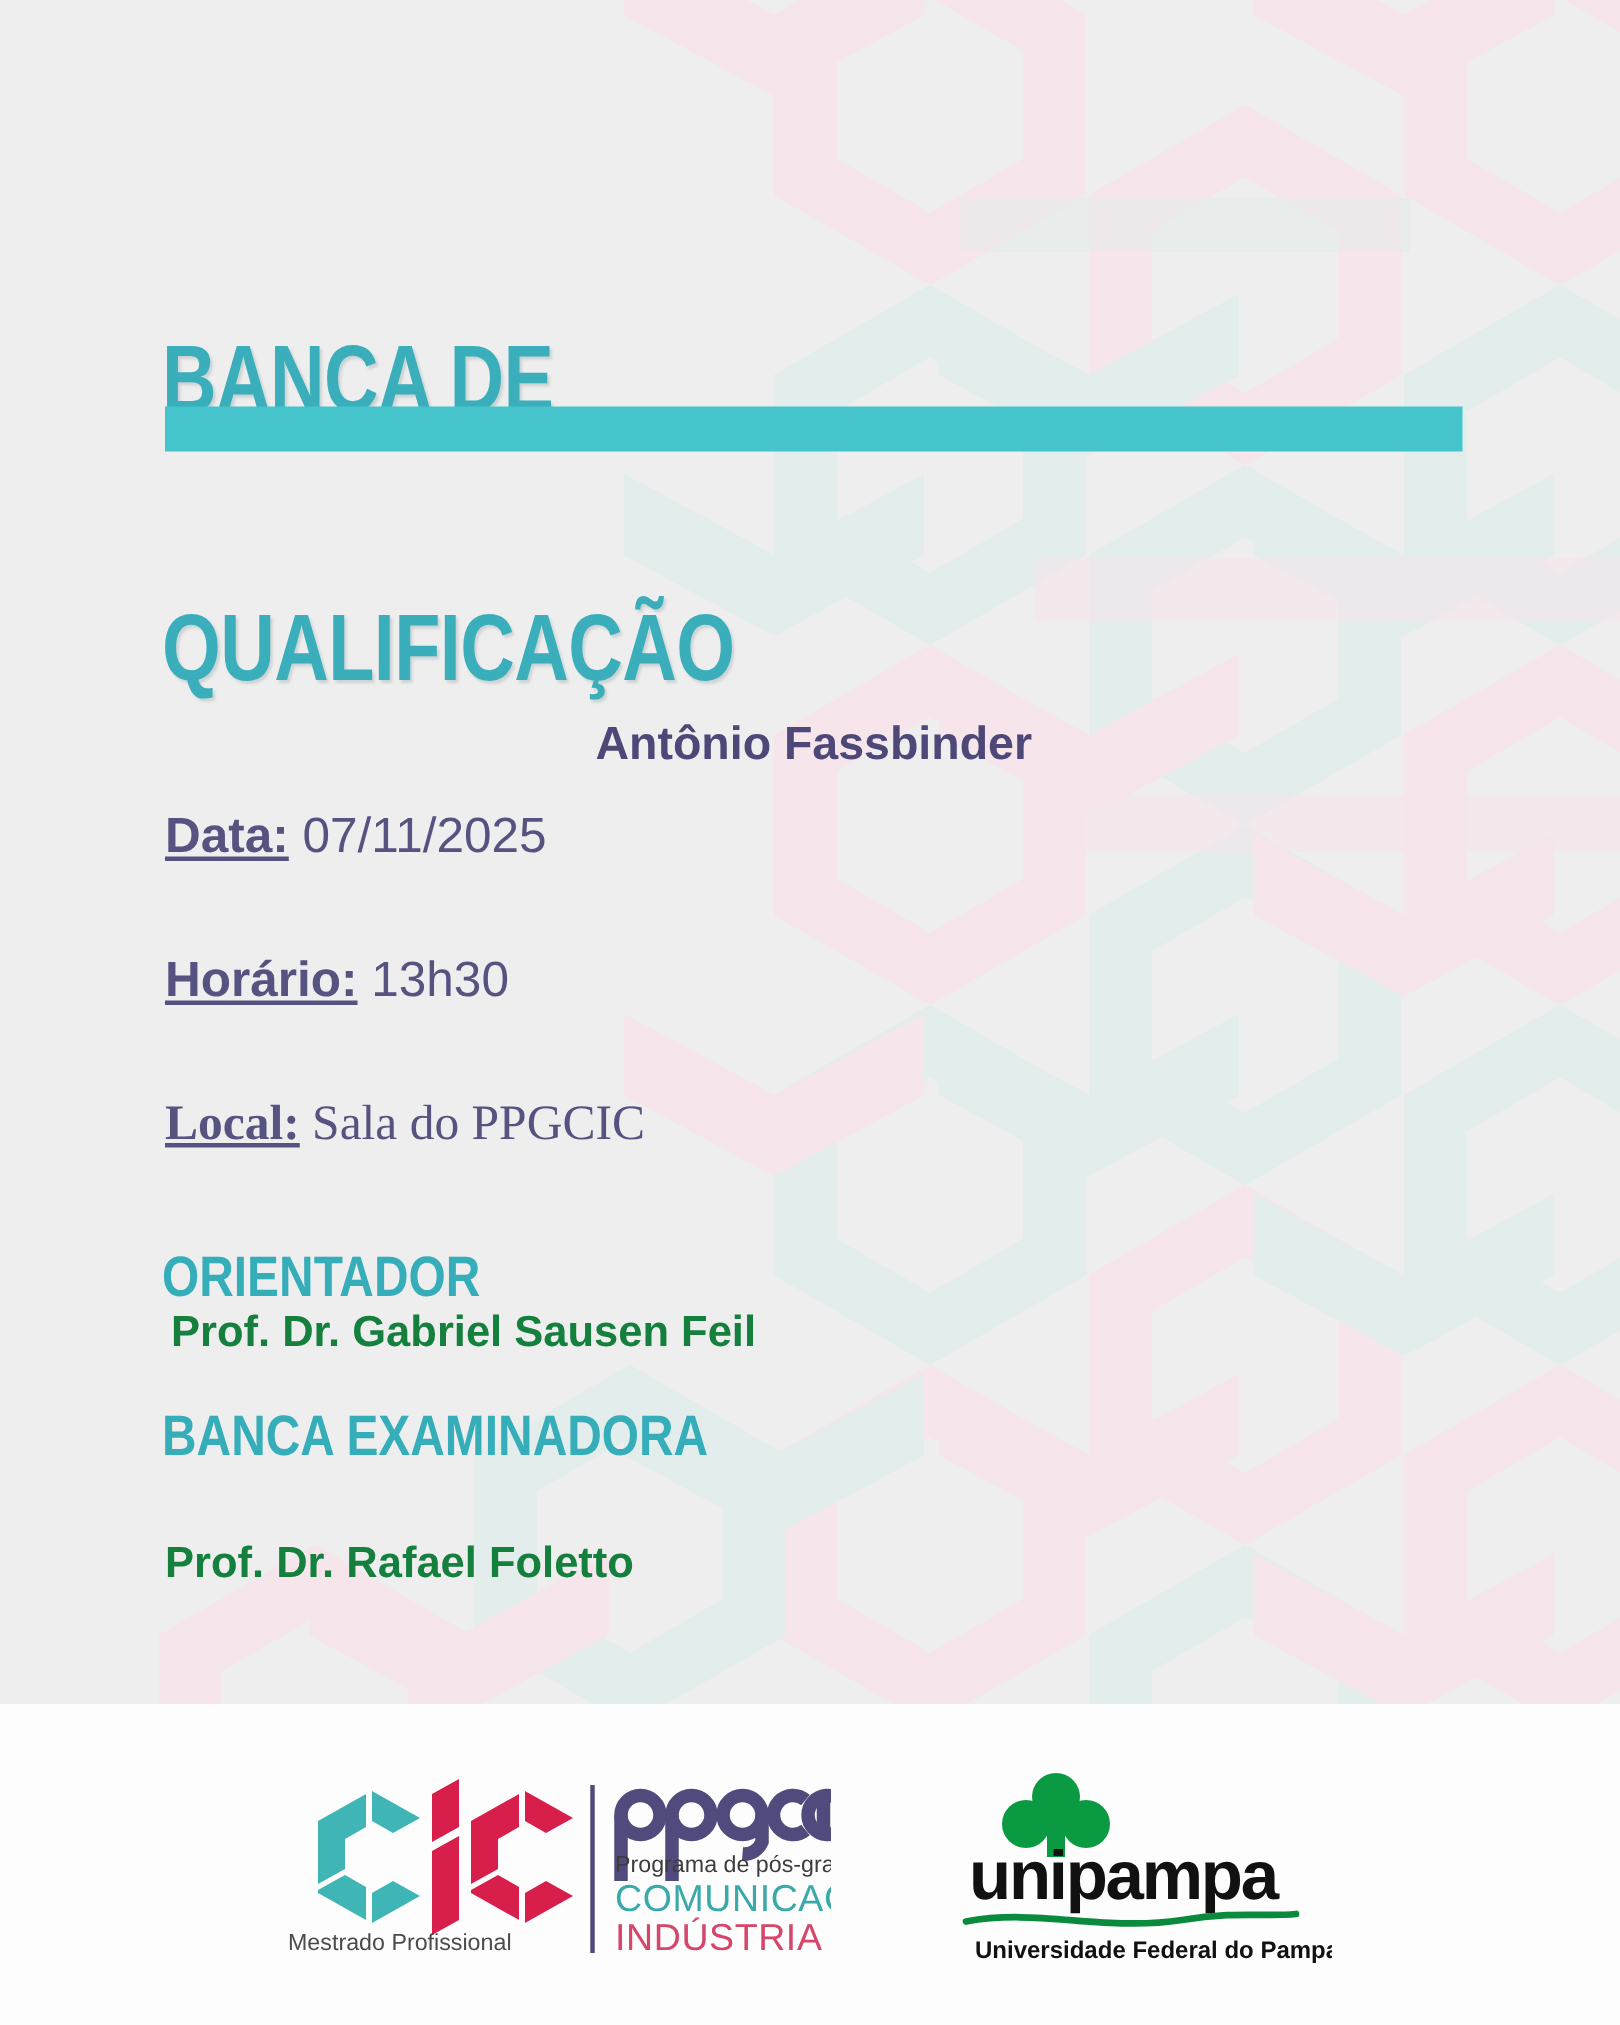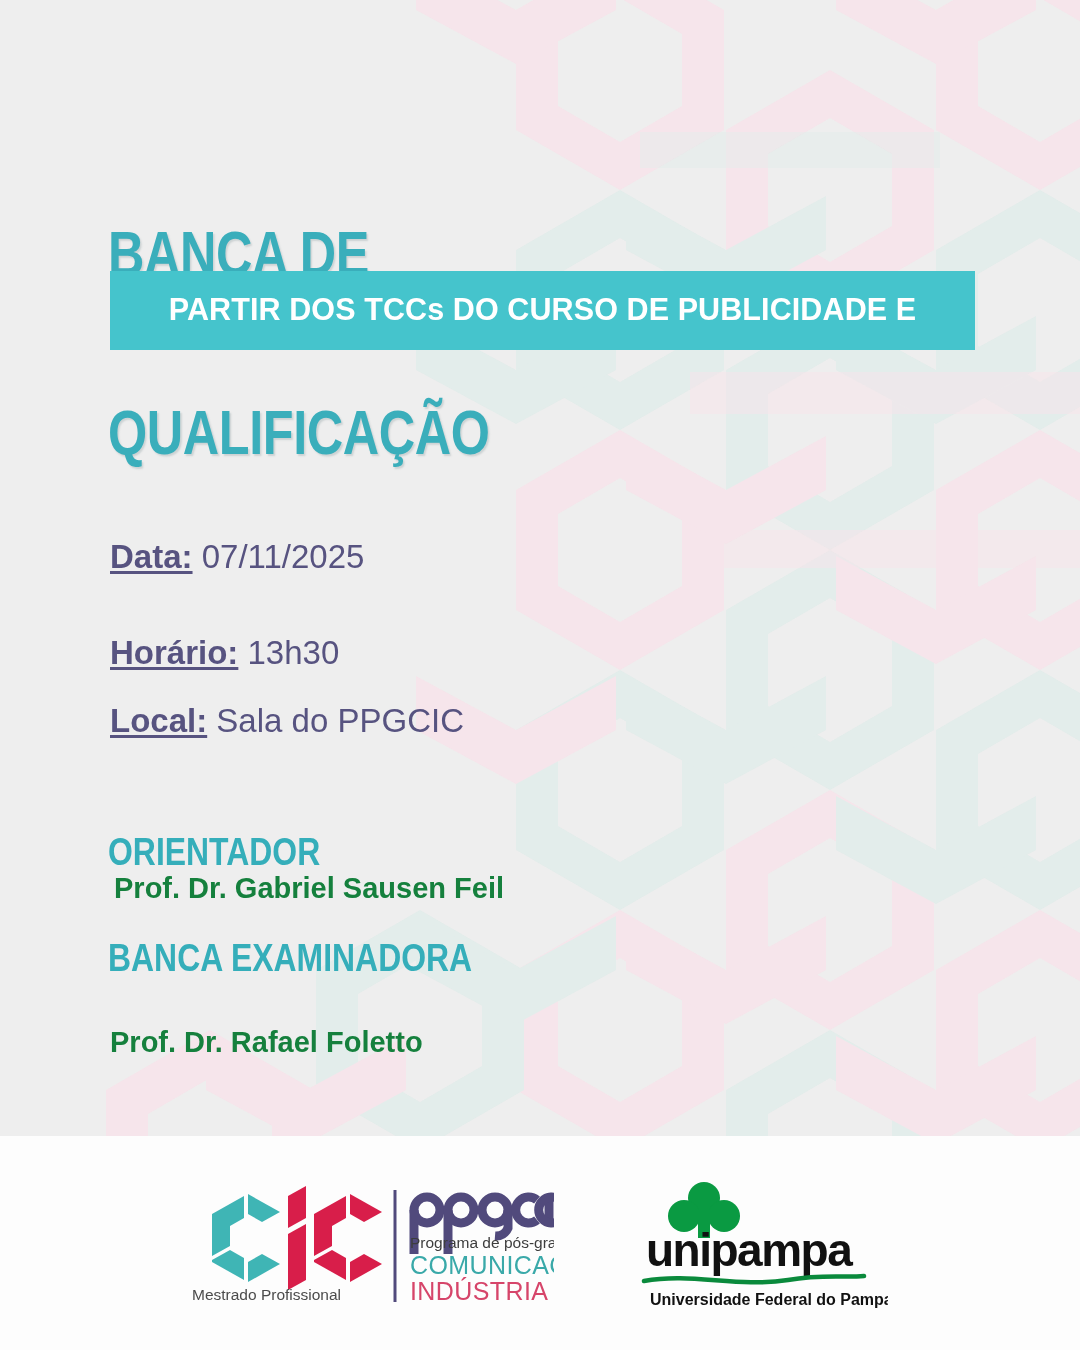--- a/index.html
+++ b/index.html
@@ -97,21 +97,21 @@
     white-space: nowrap;
   }
   .info-line .lbl {
     font-weight: bold;
     text-decoration: underline;
     text-underline-offset: 3px;
   }
   .info-line .val { font-weight: normal; margin-top: 44px; }
   #line-data    { top: 538px; }
   #line-horario { top: 634px; }
-  #line-local   { top: 702px; }
+  #line-local   { top: 731px; font-family: Liberation Serif, serif; }
 
   .sec-head {
     position: absolute;
     left: 108px;
     color: #35aeba;
     font-family: "Liberation Sans Narrow", "Liberation Sans", sans-serif;
     font-weight: bold;
     font-size: 38px;
     letter-spacing: 0px;
     transform: scaleX(0.84);
@@ -233,23 +233,23 @@
   </div>
 
   <div class="content">
 
     <div class="headline">
       <span class="l1">BANCA DE</span>
       <span class="l2">QUALIFICAÇÃO</span>
     </div>
 
     <div class="title-banner">
-      <span>PARTIR DOS TCCs DO CURSO DE PUBLICIDADE E</span>
-    </div>
-
+    </div>
+
+    <div class="author">Antônio Fassbinder</div>
 
     <div class="info-line" id="line-data">
       <span class="lbl">Data:</span>
       <span class="val">07/11/2025</span>
     </div>
 
     <div class="info-line" id="line-horario">
       <span class="lbl">Horário:</span>
       <span class="val">13h30</span>
     </div>

